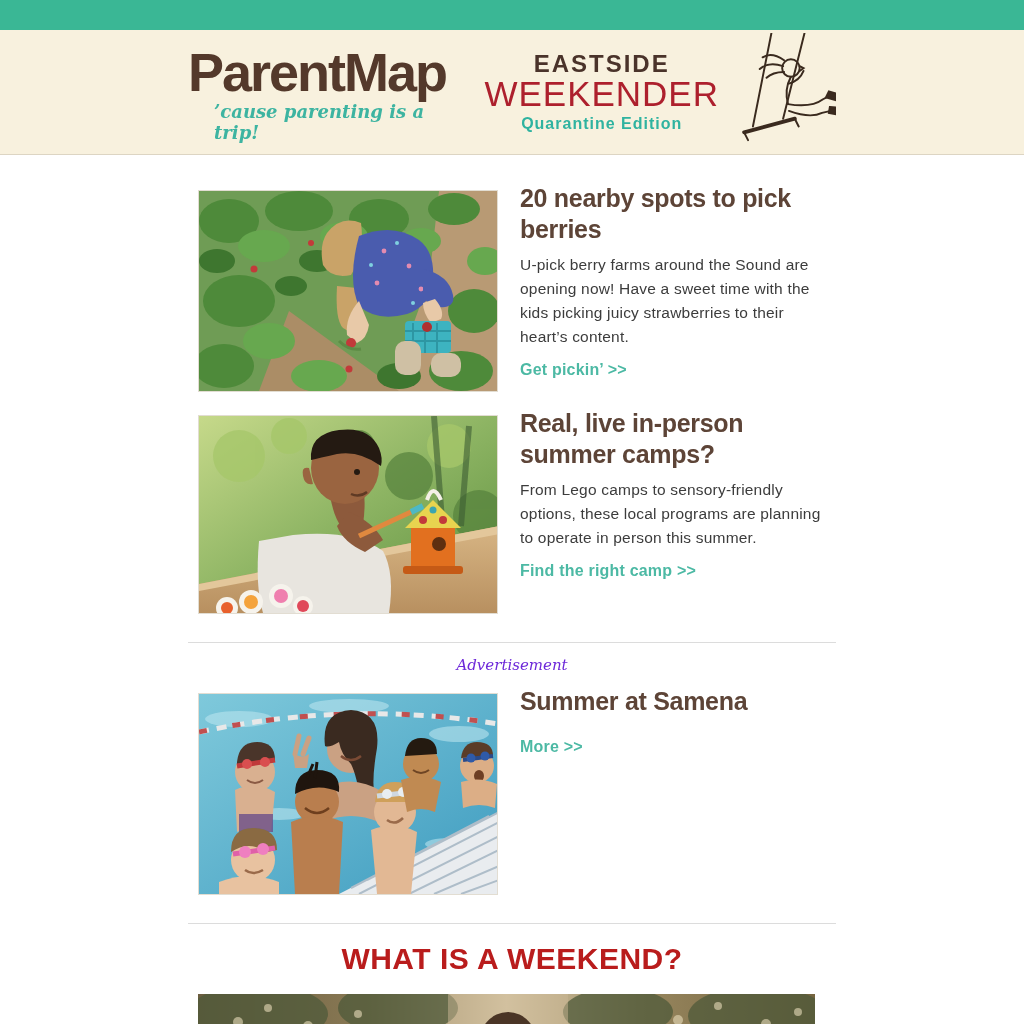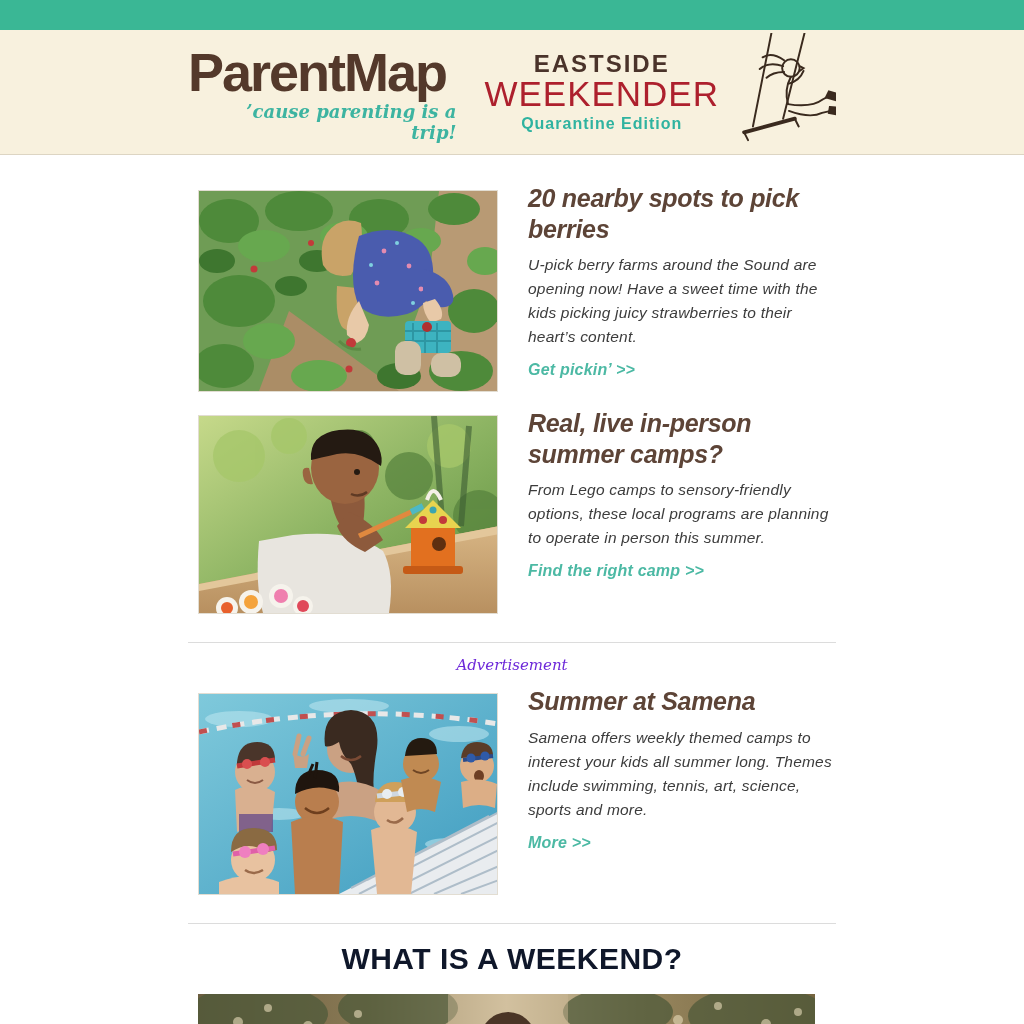--- a/index.html
+++ b/index.html
@@ -8,45 +8,45 @@
 
   .topbar { height:30px; background:#3ab795; }
 
   .header { height:125px; background:#f8f1de; border-bottom:1px solid #ddd5c3;
             display:flex; align-items:center; }
   .header-inner { width:648px; margin:0 auto; display:flex; align-items:center;
                   justify-content:space-between; position:relative;gap:28px; }
   .logo-block { padding-top:4px; }
   .logo { font-size:54px; font-weight:800; color:#54392b; letter-spacing:-2px; line-height:1; }
   .tagline { font-family:"DejaVu Serif", serif; font-style:italic; font-weight:bold;
-             color:#3db4a1; font-size:18px; text-align:right; margin-top:2px; padding-left:26px; }
+             color:#3db4a1; font-size:18px; text-align:left; margin-top:2px; padding-left:26px; }
   .edition-block { display:flex; align-items:center; }
   .edition-text { text-align:center; line-height:1.05; margin-right:17px; }
   .edition-line1 { font-size:24px; font-weight:800; color:#4a332a; letter-spacing:2px; }
   .edition-line2 { font-size:35px; font-weight:400; color:#ad202d; letter-spacing:1px; }
   .edition-line3 { font-size:16px; font-weight:800; color:#2fb3a0; letter-spacing:1px; margin-top:3px; }
   .swing { width:98px; height:112px; margin-left:2px; margin-top:-6px; }
 
   .main { width:648px; margin:0 auto; padding-top:35px; }
-  .article-row { display:flex; gap:30px; margin-left:10px; margin-bottom:23px;font-style:italic; }
+  .article-row { display:flex; gap:22px; margin-left:10px; margin-bottom:23px; }
   .photo { flex:0 0 300px; border:1px solid #e2ddd2; overflow:hidden; cursor:pointer; }
   .photo svg { display:block; }
   .article-text { width:305px; margin-top:-7px; }
   .article-title { font-size:25px; font-weight:800; color:#5d4437; line-height:1.22;
                    letter-spacing:-0.3px; margin-bottom:9px; }
   .article-body { font-size:15.5px; color:#3c3c3c; line-height:24px; letter-spacing:0.2px; }
   .article-link { display:inline-block; margin-top:12px; font-size:16px; font-weight:800;
                   color:#4cb9a4; text-decoration:none; letter-spacing:0.2px; cursor:pointer; }
 
   .divider { border:none; border-top:1px solid #dcdcdc; margin-top:28px; }
   .ad-label { text-align:center; font-family:"DejaVu Serif", serif; font-style:italic;
               font-size:15px; color:#6d28d9; margin-top:13px; }
   .ad-row { margin-top:19px; }
 
-  .section-heading { text-align:center; font-size:30px; font-weight:800; color:#0f172a;
+  .section-heading { text-align:center; font-size:30px; font-weight:800; color:#b91c1c;
                      letter-spacing:0.5px; margin-top:18px; }
   .bottom-photo { width:617px; height:60px; margin:18px 0 0 10px; overflow:hidden; cursor:pointer; }
 </style>
 </head>
 <body>
 
 <div class="topbar"></div>
 
 <header class="header">
   <div class="header-inner">
@@ -298,21 +298,20 @@
           <circle cx="64" cy="155" r="6" fill="#ef7fc0"></circle>
         <path d="M46 176 q8 6 18 0" stroke="#9a6a4a" stroke-width="2.5" fill="none"></path>
         <path d="M20 188 q30 -12 60 0 l0 12 l-60 0 Z" fill="#e8c2a0"></path>
 
         <path d="M96 60 l4 -18 M104 60 l6 -16" stroke="#caa183" stroke-width="5" stroke-linecap="round"></path>
         <path d="M94 58 q8 8 16 2 l-2 14 l-12 0 Z" fill="#caa183"></path>
       </svg>
     </figure>
     <div class="article-text">
       <h2 class="article-title">Summer at Samena</h2>
-      <p class="article-body">Samena offers weekly themed camps to interest your kids all summer long. Themes include swimming, tennis, art, science, sports and more.</p>
       <a class="article-link">More &gt;&gt;</a>
     </div>
   </div>
 
   <hr class="divider">
 
   <h2 class="section-heading">WHAT IS A WEEKEND?</h2>
 
   <figure class="bottom-photo">
     <svg width="617" height="60" viewBox="0 0 617 60">

